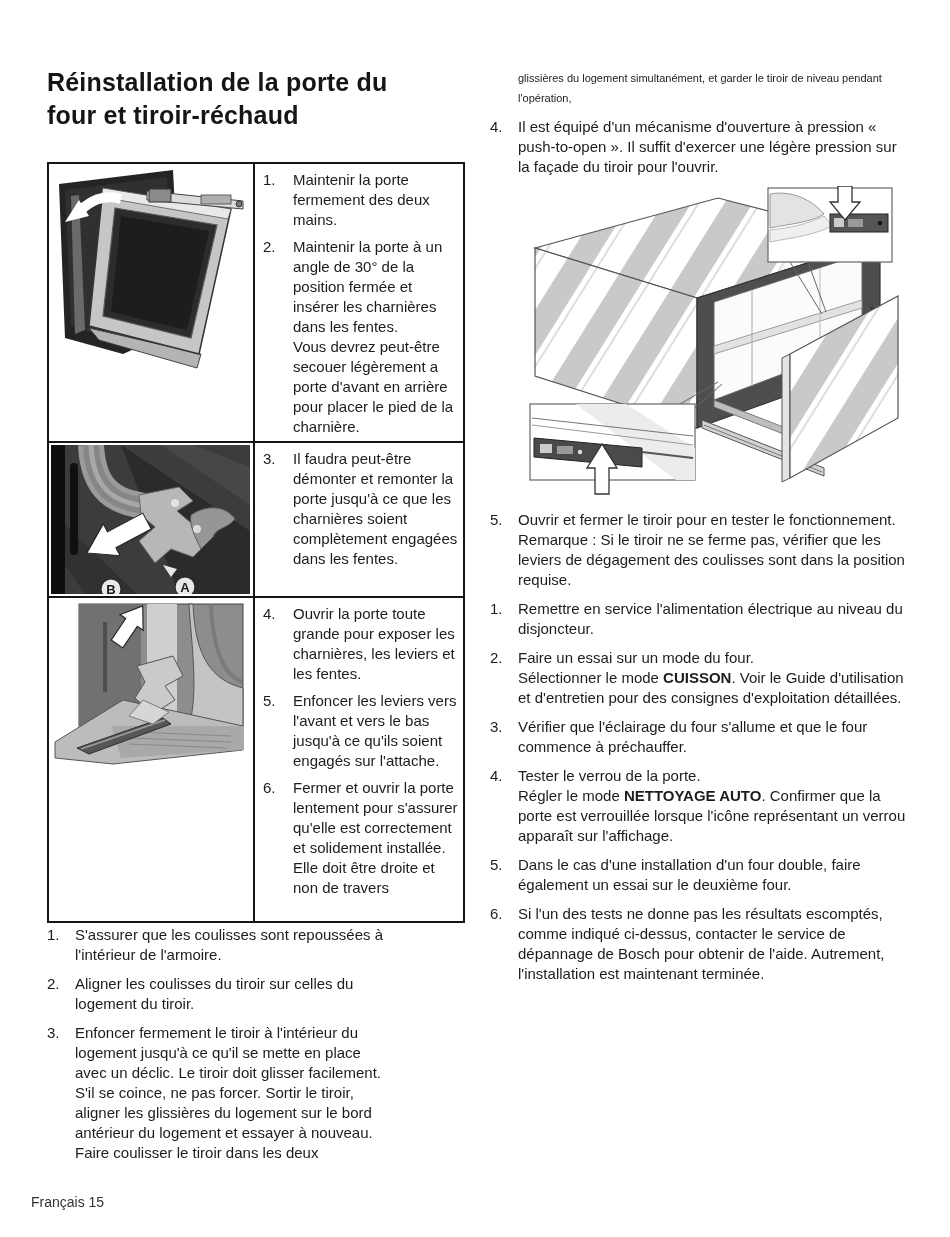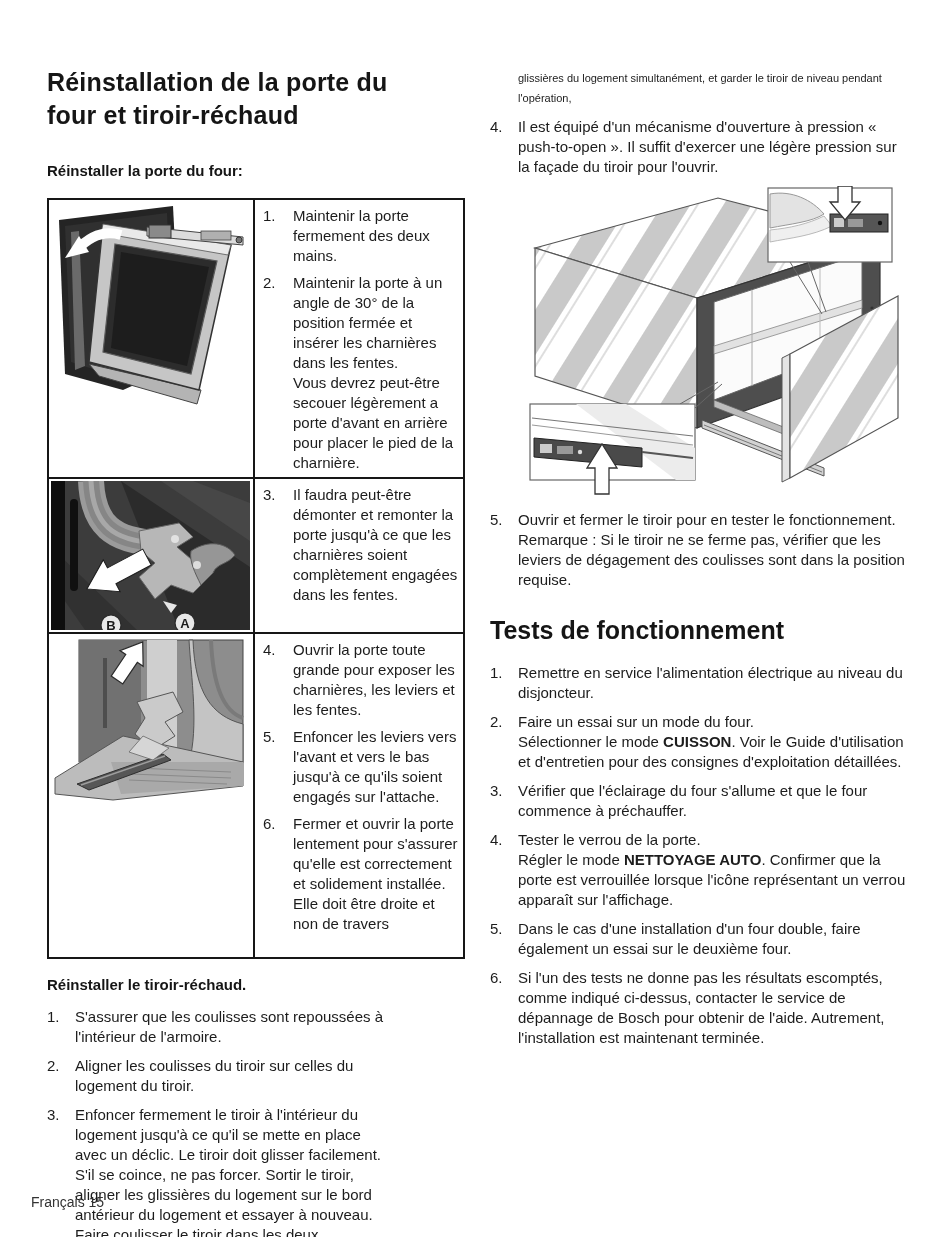--- a/index.html
+++ b/index.html
@@ -50,21 +50,20 @@
     position: absolute; left: 31px; top: 1194px;
     font-size: 14px; color: #333;
   }
   svg { display:block; }
 </style>
 </head>
 <body>
 
 <div class="col-left">
   <h1 class="doc-title">Réinstallation de la porte du four et tiroir-réchaud</h1>
-  <div class="sub-heading">Réinstaller la porte du four:</div>
 
   <table class="door-table">
     <tbody>
         <tr>
       <td class="img-cell" style="height:255px;">
         <svg viewBox="0 0 199 247" width="199" height="247">
           <polygon points="8,18 122,4 130,162 72,188 14,172" fill="#242424"></polygon>
           <polygon points="14,24 116,11 122,150 70,176 20,160" fill="#303030"></polygon>
           <polygon points="20,30 28,29 34,164 24,168" fill="#6a6a6a"></polygon>
           <polygon points="38,162 150,188 146,202 48,174" fill="#b4b4b4" stroke="#444" stroke-width="1"></polygon>
@@ -165,21 +164,20 @@
         </div>
         <div class="step">
           <span class="step-num">6.</span>
           <span class="step-text">Fermer et ouvrir la porte lentement pour s'assurer qu'elle est correctement et solidement installée. Elle doit être droite et non de travers</span>
         </div>
       </td>
     </tr>
   </tbody>
     </table>
 
-  <div class="sub-heading" style="margin:17px 0 14px 0;">Réinstaller le tiroir-réchaud.</div>
   <div class="dlist">
     <div class="li">
       <span class="li-num">1.</span>
       <span class="li-body">S'assurer que les coulisses sont repoussées à l'intérieur de l'armoire.</span>
     </div>
     <div class="li">
       <span class="li-num">2.</span>
       <span class="li-body">Aligner les coulisses du tiroir sur celles du logement du tiroir.</span>
     </div>
     <div class="li">
@@ -256,21 +254,20 @@
         </g>
       </g>
     </svg>
   </div>
 
   <div class="li">
     <span class="li-num">5.</span>
     <span class="li-body">Ouvrir et fermer le tiroir pour en tester le fonctionnement. Remarque : Si le tiroir ne se ferme pas, vérifier que les leviers de dégagement des coulisses sont dans la position requise.</span>
   </div>
 
-  <h1 class="tests-title">Tests de fonctionnement</h1>
 
   <div class="dlist">
     <div class="li">
       <span class="li-num">1.</span>
       <span class="li-body">Remettre en service l'alimentation électrique au niveau du disjoncteur.</span>
     </div>
     <div class="li">
       <span class="li-num">2.</span>
       <span class="li-body">
         <span>Faire un essai sur un mode du four.</span>

